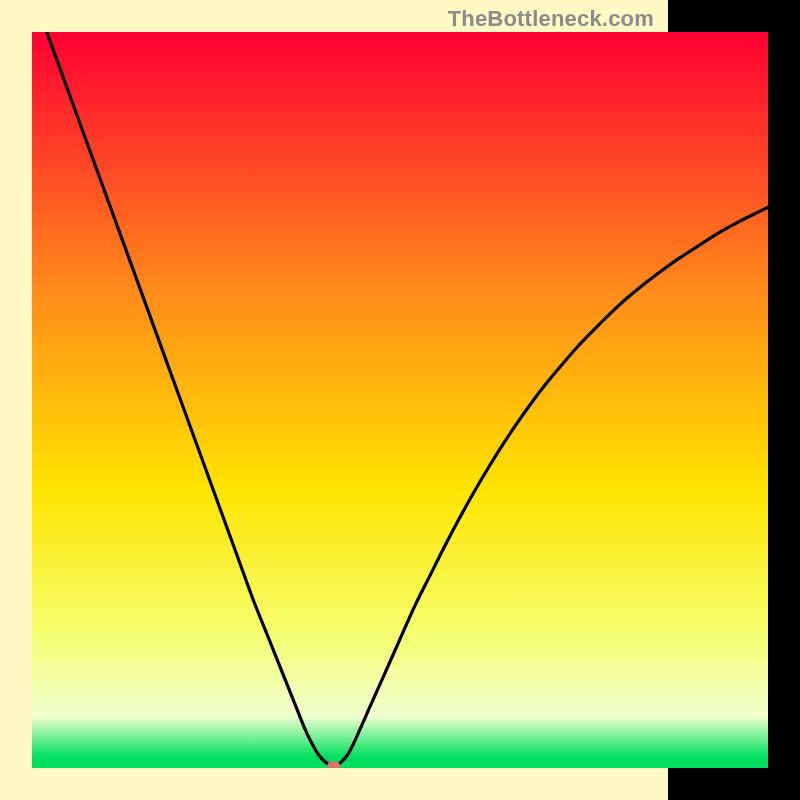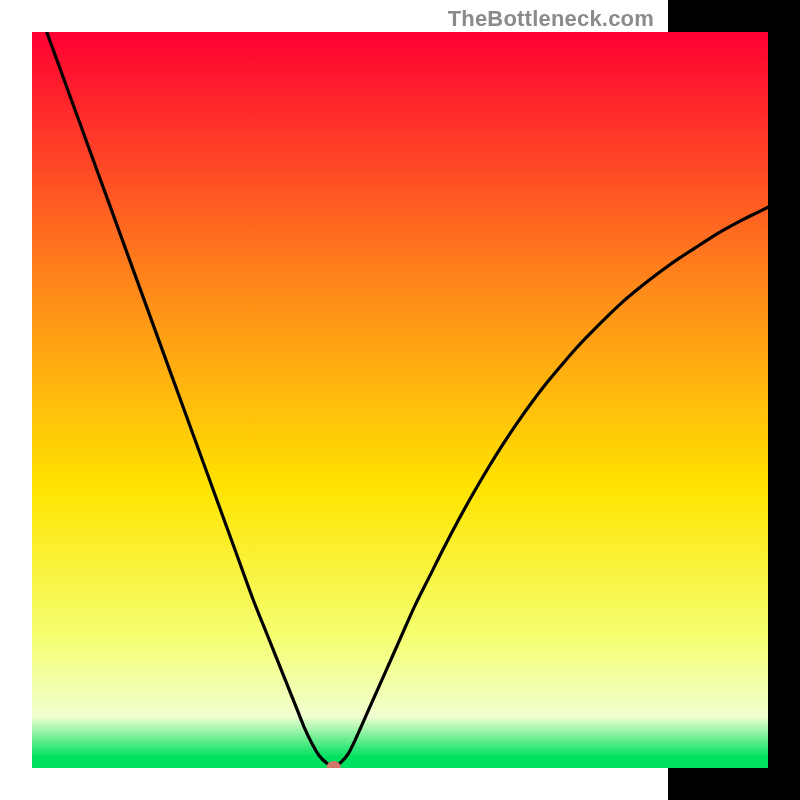--- a/index.html
+++ b/index.html
@@ -9,21 +9,21 @@
     height: 800px;
     background: #000000;
     overflow: hidden;
   }
   .frame {
     position: absolute;
     left: 0;
     top: 0;
     width: 668px;
     height: 800px;
-    background: #ffffff;
+    background: #fef9c3;
   }
   .plot {
     position: absolute;
     left: 32px;
     top: 32px;
     width: 736px;
     height: 736px;
   }
   .watermark {
     position: absolute;

